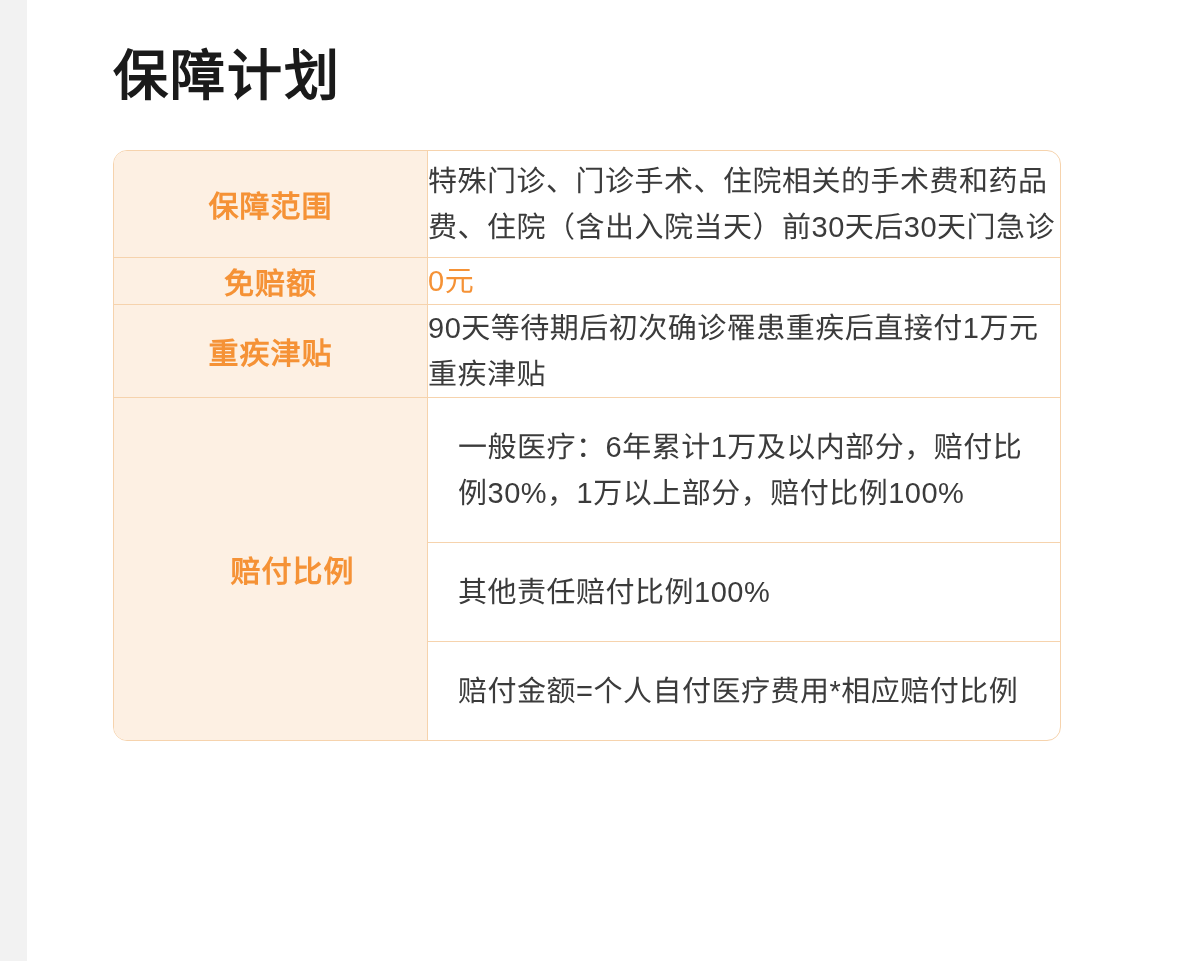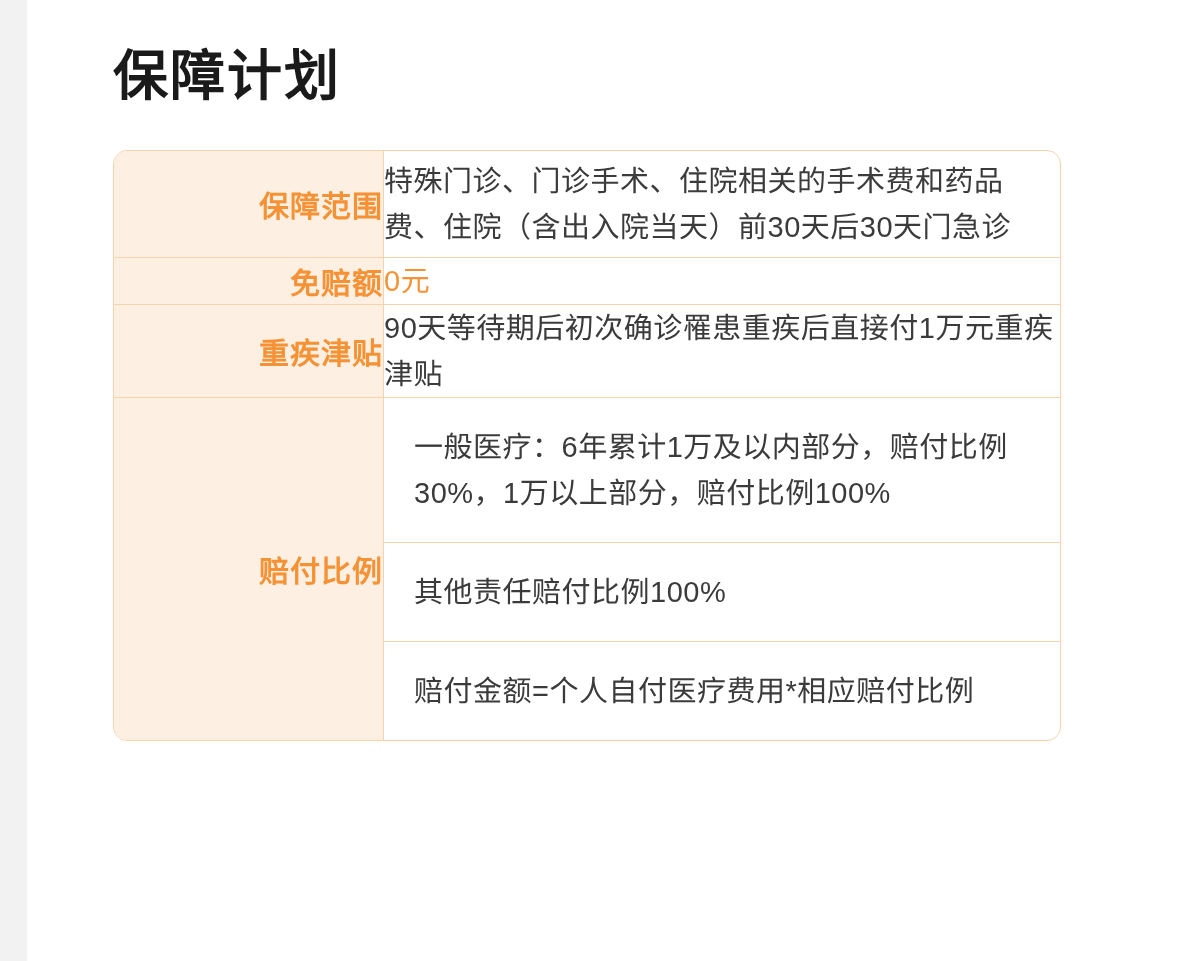--- a/index.html
+++ b/index.html
@@ -66,30 +66,31 @@
     overflow: hidden;
     background: #ffffff;
   }
   .plan-table td {
     vertical-align: middle;
     padding: 0;
   }
   .label-cell {
     width: 269px;
     background: #fdf0e3;
-    text-align: right;
+    text-align: center;
     color: #f59236;
     font-size: 30px;
     font-weight: bold;
     letter-spacing: 1px;
     border-right: 1px solid #f6d3ad;
     border-bottom: 1px solid #f6d3ad;
   }
   .label-cell.last {
     border-bottom: none;
+    padding-left: 44px;
   }
   .value-cell {
     padding: 26px 30px 26px 30px;
     font-size: 29px;
     line-height: 46px;
     color: #3b3b3b;
     border-bottom: 1px solid #f6d3ad;
     letter-spacing: 0.5px;
   }
   .value-cell.orange {

